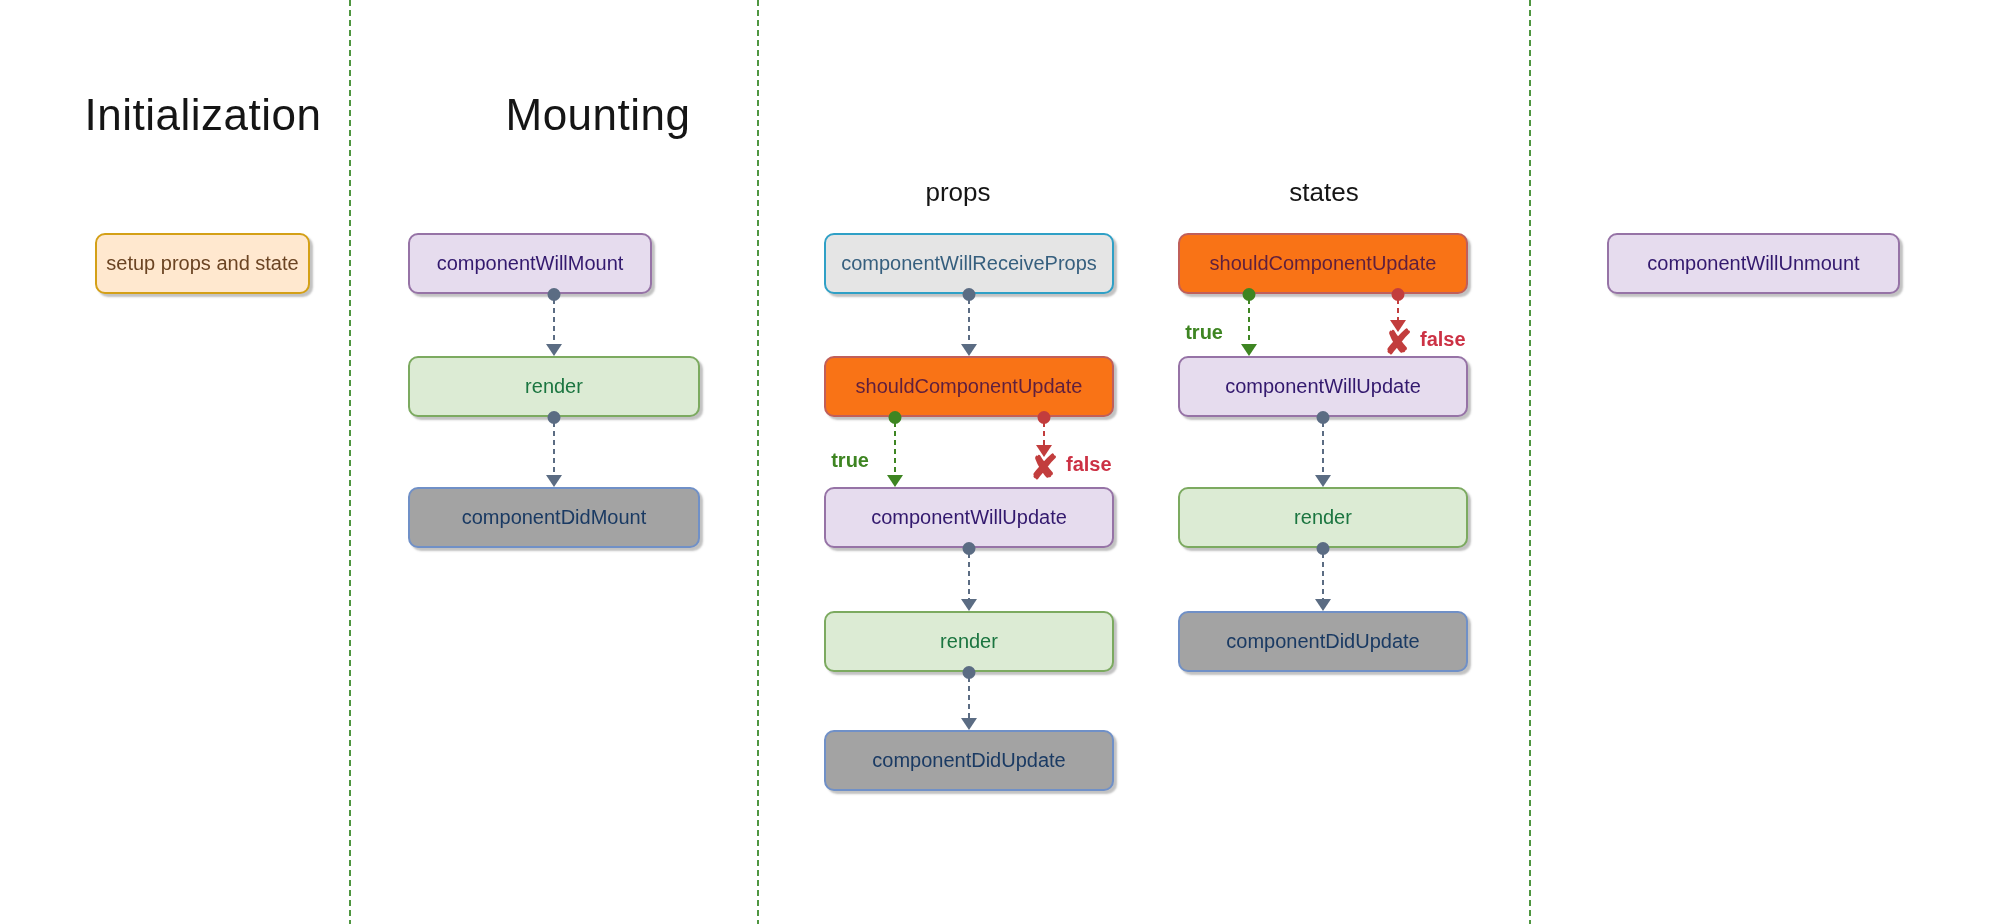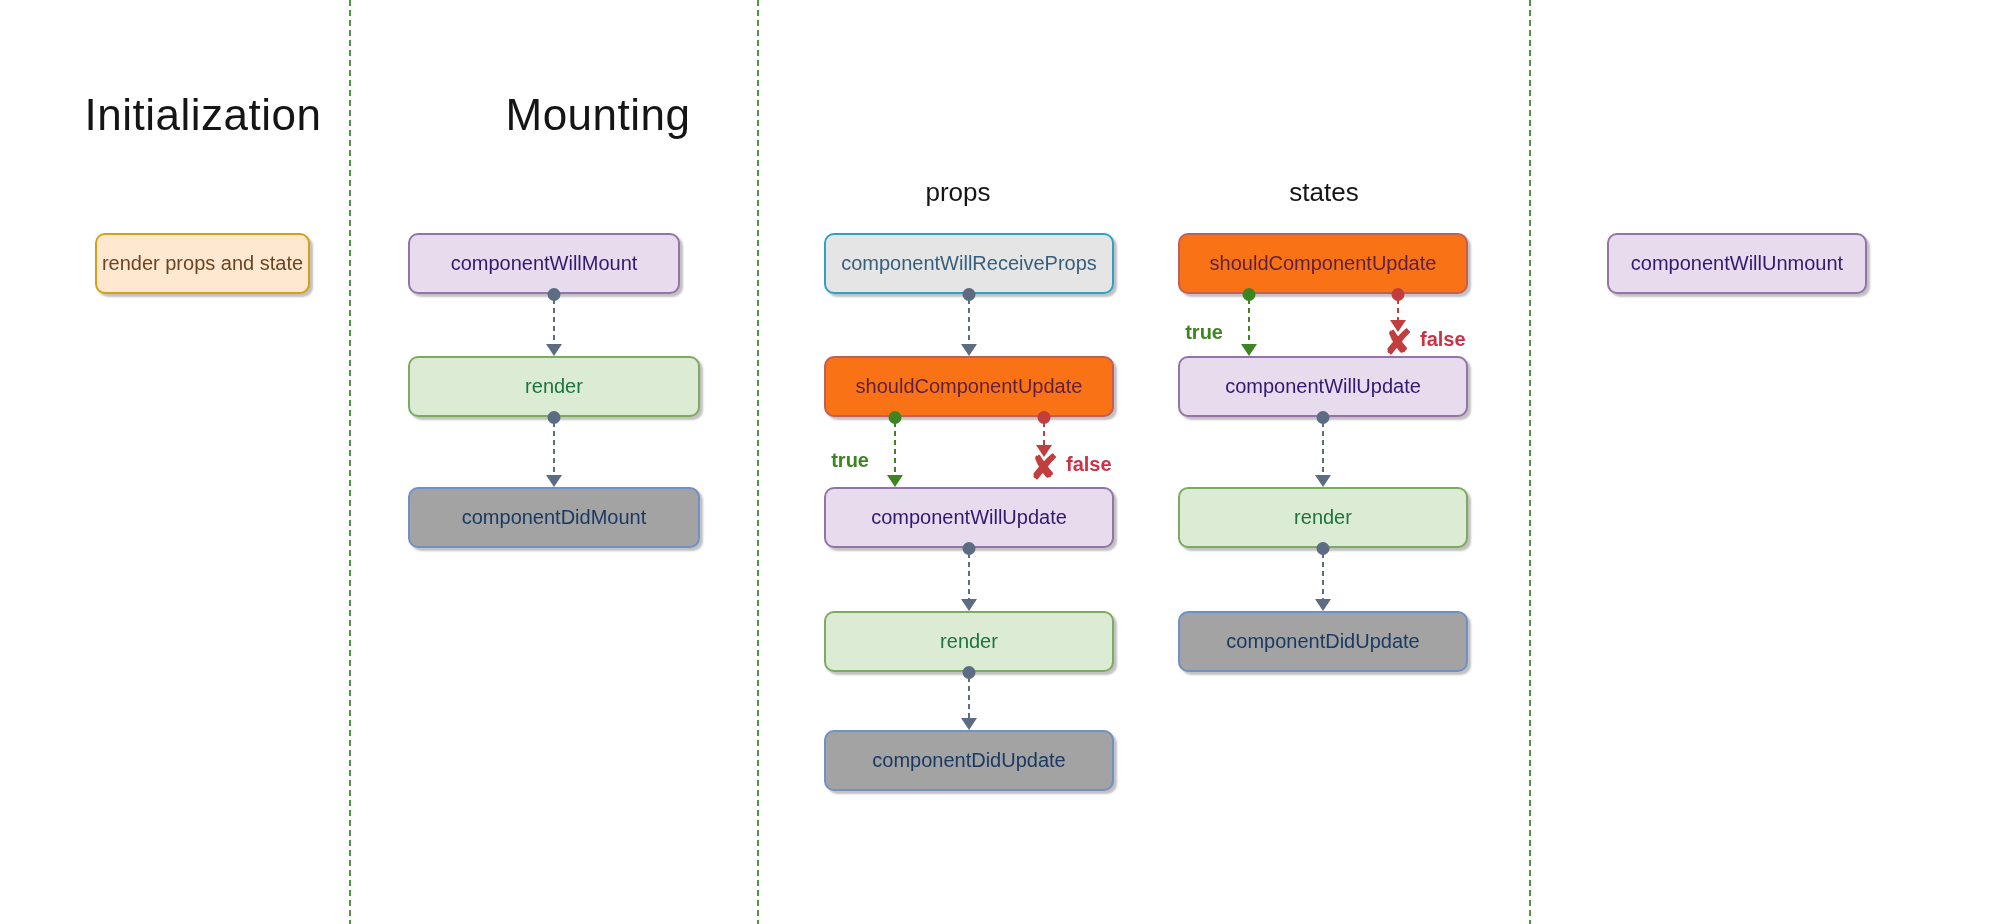--- a/index.html
+++ b/index.html
@@ -75,24 +75,24 @@
   <div class="sep" style="left:757px;"></div>
   <div class="sep" style="left:1529px;"></div>
 
   <div class="sec-title" style="left:203px;">Initialization</div>
   <div class="sec-title" style="left:554px;margin-left:44px;">Mounting</div>
 
   <div class="col-header" style="left:958px;">props</div>
   <div class="col-header" style="left:1324px;">states</div>
 
   <div class="node orange" style="left:95px;top:233px;width:215px;">
-    <span>render props and state</span>
-  </div>
-
-  <div class="node purple" style="left:408px;top:233px;width:272px;">
+    <span>setup props and state</span>
+  </div>
+
+  <div class="node purple" style="left:408px;top:233px;width:244px;">
     <span>componentWillMount</span>
   </div>
   <div class="node green" style="left:408px;top:356px;width:292px;">
     <span>render</span>
   </div>
   <div class="node blue" style="left:408px;top:487px;width:292px;">
     <span>componentDidMount</span>
   </div>
 
   <div class="connector flow" style="left:547px;top:294px;height:62px;">
@@ -186,17 +186,17 @@
     <span class="dot"></span>
     <span class="line"></span>
     <span class="arrow"></span>
   </div>
   <div class="connector flow" style="left:1316px;top:548px;height:63px;">
     <span class="dot"></span>
     <span class="line"></span>
     <span class="arrow"></span>
   </div>
 
-  <div class="node purple" style="left:1607px;top:233px;width:260px;">
+  <div class="node purple" style="left:1607px;top:233px;width:293px;">
     <span>componentWillUnmount</span>
   </div>
 
 </div>
 
 </body></html>

